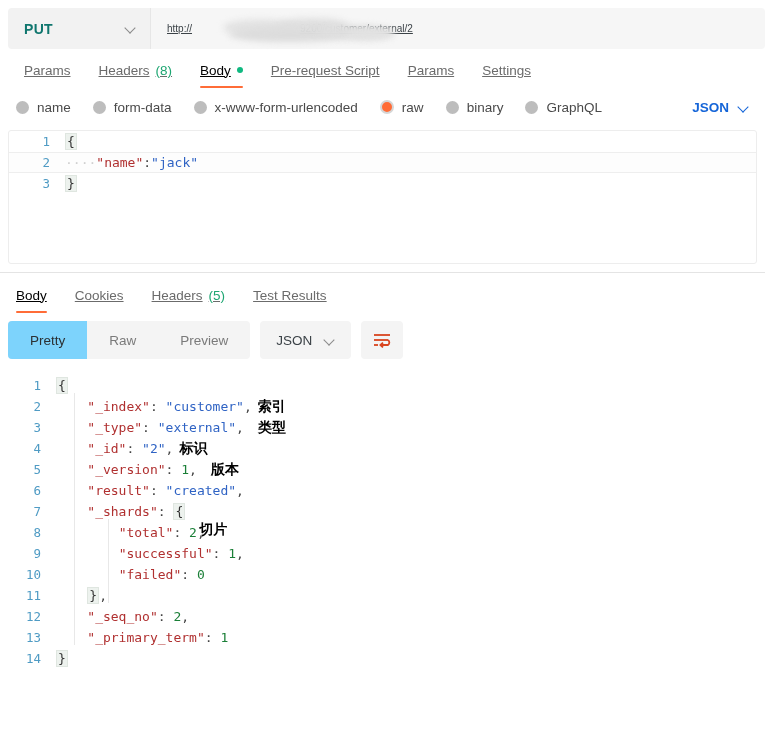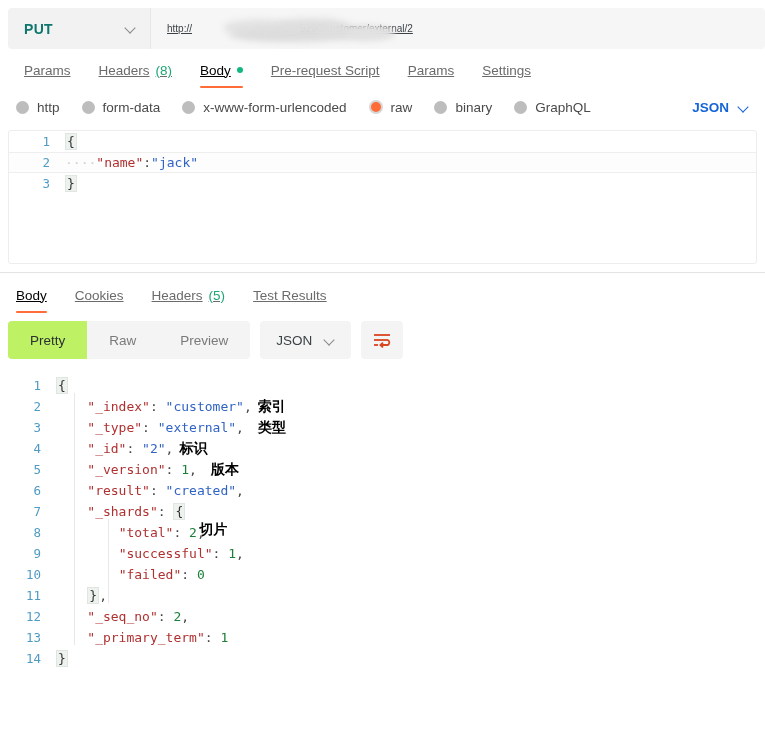--- a/index.html
+++ b/index.html
@@ -247,21 +247,21 @@
   }
   .seg {
     display: flex;
     align-items: center;
     padding: 0 22px;
     font-size: 13.5px;
     color: #7a7a7a;
     cursor: pointer;
   }
   .seg.active {
-    background: #bef264;
+    background: #7dd3fc;
     color: #2b3033;
   }
   .res-json-select {
     display: flex;
     align-items: center;
     gap: 12px;
     background: #f4f4f4;
     border-radius: 4px;
     height: 38px;
     padding: 0 16px;
@@ -340,21 +340,21 @@
     <span>Params</span>
   </div>
   <div class="tab">
     <span>Settings</span>
   </div>
 </div>
 
 <div class="radio-row">
   <div class="radio-item">
     <span class="radio-dot"></span>
-    <span>http</span>
+    <span>name</span>
   </div>
   <div class="radio-item">
     <span class="radio-dot"></span>
     <span>form-data</span>
   </div>
   <div class="radio-item">
     <span class="radio-dot"></span>
     <span>x-www-form-urlencoded</span>
   </div>
   <div class="radio-item checked">

